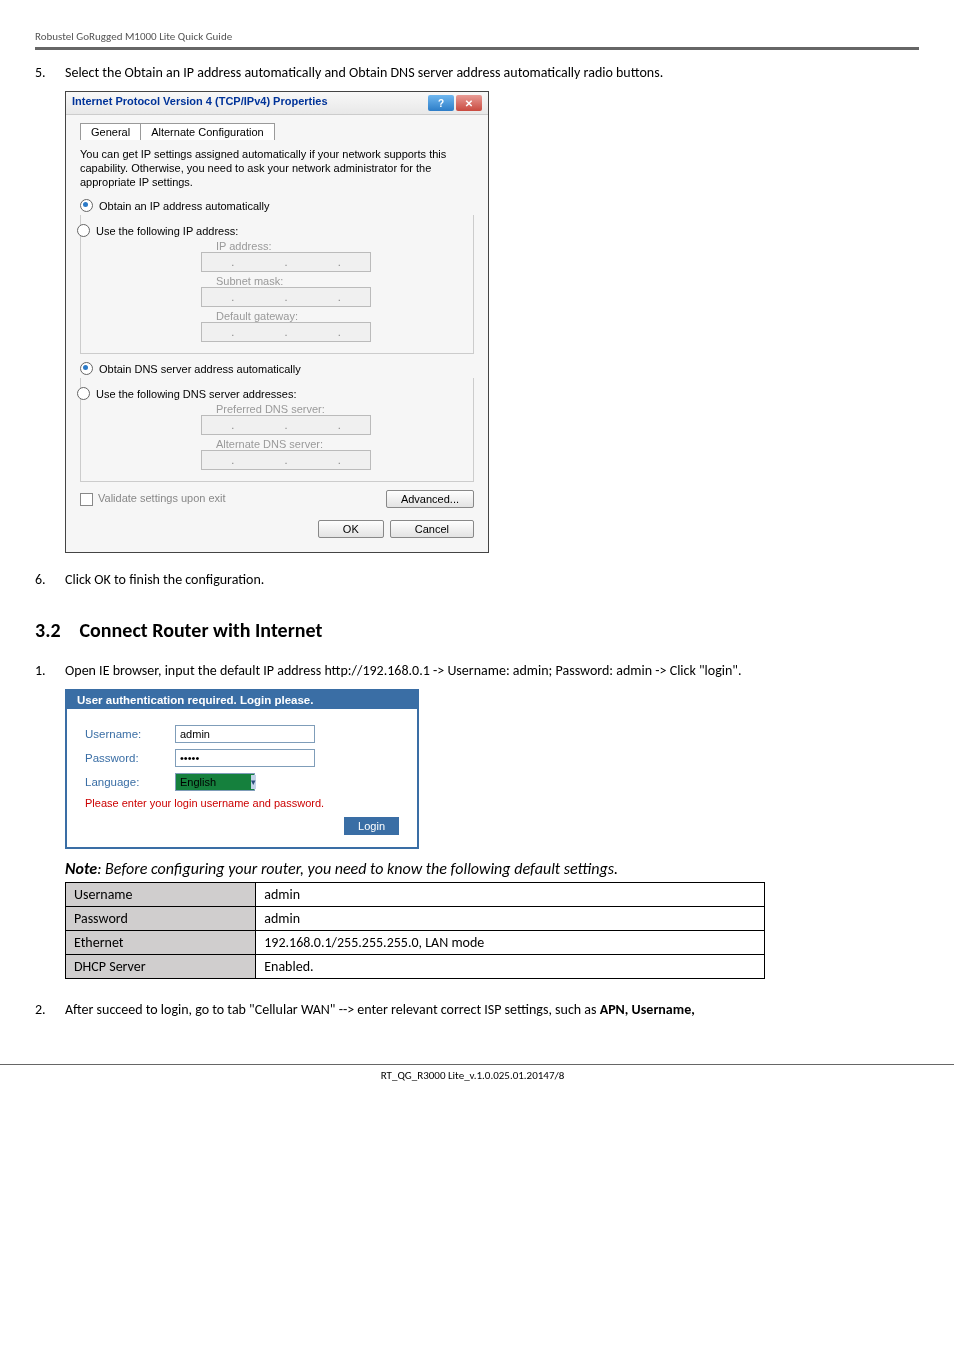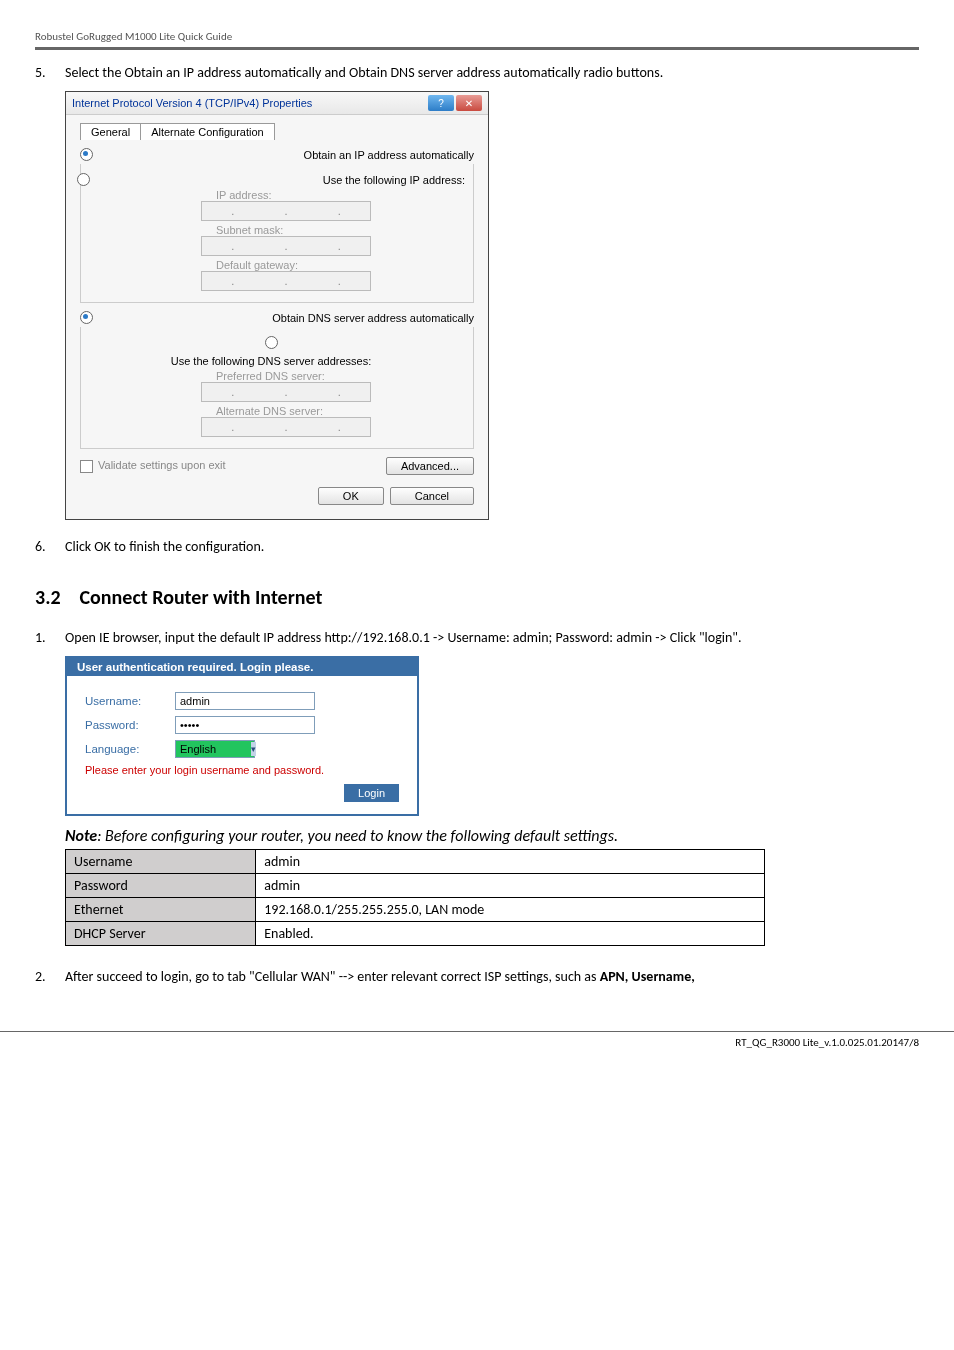--- a/index.html
+++ b/index.html
@@ -33,24 +33,25 @@
     width: 422px;
     margin-left: 30px;
     margin-bottom: 18px;
     font-size: 11px;
     background: #efefef;
     font-family: "Segoe UI", Tahoma, sans-serif;
   }
   .dialog-titlebar {
     display: flex;
     justify-content: space-between;
-    align-items: center;
+    align-items: flex-start;
     padding: 3px 6px;
     background: linear-gradient(#f8f8f8, #e8e8e8);
     border-bottom: 1px solid #ccc;
+    font-weight: bold;
   }
   .dialog-title {
     color: #003399;
     font-size: 11px;
   }
   .winbtns {
     display: flex;
     gap: 2px;
   }
   .winbtn {
@@ -90,21 +91,20 @@
     border: 1px solid #ccc;
     border-top: none;
     padding: 6px 8px 8px 4px;
     margin-bottom: 8px;
   }
   .radio-row {
     display: flex;
     align-items: center;
     gap: 6px;
     margin: 3px 0;
-    justify-content: space-between;
   }
   .radio {
     width: 11px;
     height: 11px;
     border-radius: 50%;
     border: 1px solid #666;
     background: #fff;
     position: relative;
     flex-shrink:0;
   }
@@ -210,21 +210,21 @@
     background:#fff;
   }
   .login-select {
     border: 1px solid #7f9db9;
     padding: 1px 4px;
     width: 70px;
     font-size: 11px;
     display: flex;
     justify-content: space-between;
     align-items: center;
-    background:#22c55e;
+    background:#15803d;
     gap:31px;
   }
   .sel-arrow {
     width: 14px;
     height: 14px;
     background: #c3d3e8;
     color: #2a4d7a;
     display:flex;
     align-items:center;
     justify-content:center;
@@ -263,23 +263,23 @@
     text-align: left;
     font-weight: normal;
   }
   table.settings .h {
     background: #d0cece;
   }
   .page-footer {
     border-top: 1px solid #666;
     margin-top: 26px;
     display: flex;
-    justify-content: flex-end;
-    font-size: 11px;
-    padding: 4px 35px 12px 35px;
+    justify-content: center;
+    font-size: 11px;
+    padding: 4px 44px 12px 35px;
   }
 </style>
 </head>
 <body>
 
 <div class="page">
   <div class="doc-header">Robustel GoRugged M1000 Lite Quick Guide</div>
 
   <div class="list-line">
     <div class="list-num">5.</div>
@@ -292,20 +292,21 @@
       <div class="winbtns">
         <div class="winbtn help">?</div>
         <div class="winbtn close">✕</div>
       </div>
     </div>
     <div class="dialog-body">
       <div class="tabs">
         <div class="tab">General</div>
         <div class="tab">Alternate Configuration</div>
       </div>
+      <div class="intro-note">You can get IP settings assigned automatically if your network supports this capability. Otherwise, you need to ask your network administrator for the appropriate IP settings.</div>
 
       <div class="radio-row">
         <span class="radio selected"></span>
         <span>Obtain an IP address automatically</span>
       </div>
       <div class="group">
         <div class="radio-row" style="margin-left:-8px;">
           <span class="radio"></span>
           <span>Use the following IP address:</span>
         </div>
@@ -333,21 +334,21 @@
               <span>.</span>
             </span>
         </div>
       </div>
 
       <div class="radio-row">
         <span class="radio selected"></span>
         <span>Obtain DNS server address automatically</span>
       </div>
       <div class="group">
-        <div class="radio-row" style="margin-left:-8px;flex-direction:column;">
+        <div class="radio-row" style="margin-left:-8px;">
           <span class="radio"></span>
           <span>Use the following DNS server addresses:</span>
         </div>
         <div class="field-row">
           <span class="field-label">Preferred DNS server:</span>
           <span class="ip-box">
               <span>.</span>
               <span>.</span>
               <span>.</span>
             </span>

